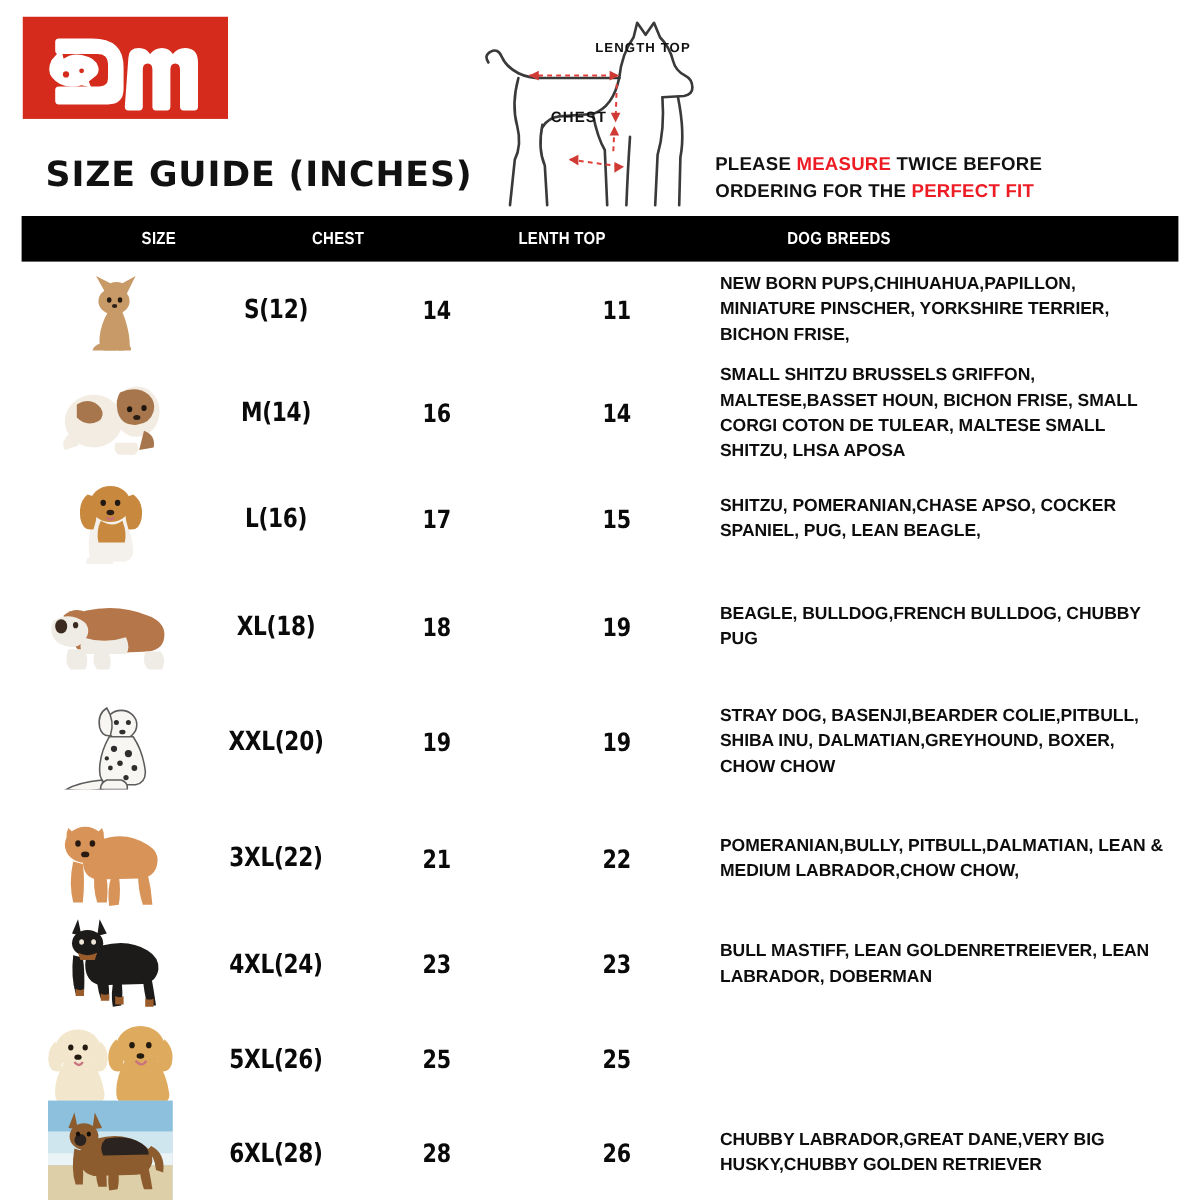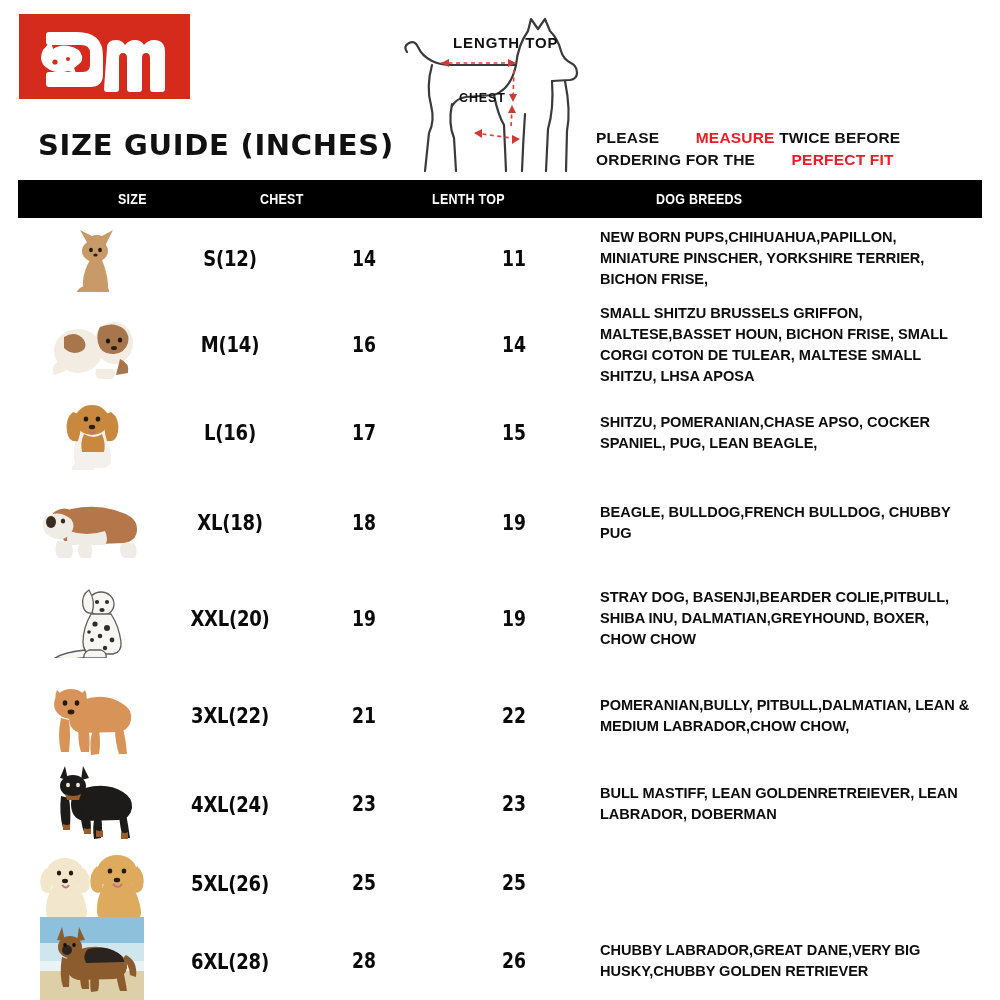--- a/index.html
+++ b/index.html
@@ -60,36 +60,36 @@
   }
   #dog-diagram svg { display: block; width: 215px; height: 170px; }
 
   .diagram-label {
     position: absolute;
     font-family: "Liberation Sans", sans-serif;
     font-weight: 700;
     color: #111111;
     white-space: nowrap;
   }
-  #label-length-top { left: 416px; top: 34px; font-size: 15px; letter-spacing: 0.9px; padding-left: 37px; }
+  #label-length-top { left: 459px; top: 34px; font-size: 11px; letter-spacing: 0.9px; padding-left: 37px; }
   #label-chest      { left: 459px; top: 91px; font-size: 12.5px; letter-spacing: 0.9px; }
 
   
   #tagline {
     position: absolute;
     left: 596px;
     top: 127px;
     width: 345px;
     font-size: 15.5px;
     font-weight: 700;
     line-height: 22px;
     color: #111111;
     letter-spacing: 0.2px;
   }
-  #tagline .hl { color: var(--accent, #ed1c24); margin-left: 32px; }
+  #tagline .hl { color: var(--accent, #ed1c24); }
 
   
   #size-table {
     position: absolute;
     left: 18px;
     top: 180px;
     width: 964px;
   }
 
   

